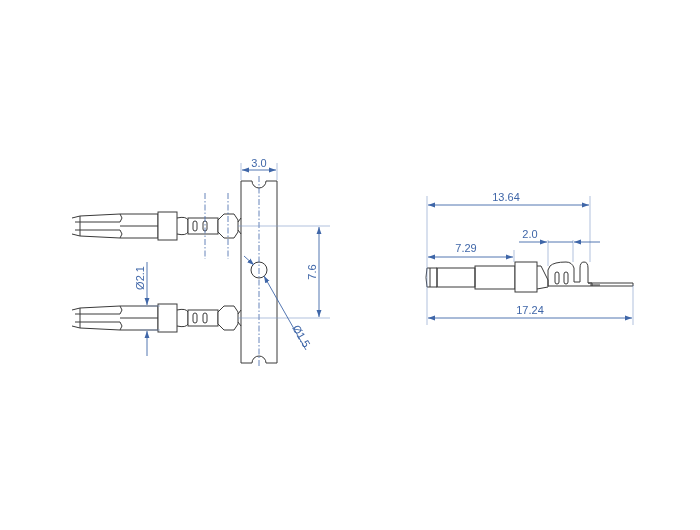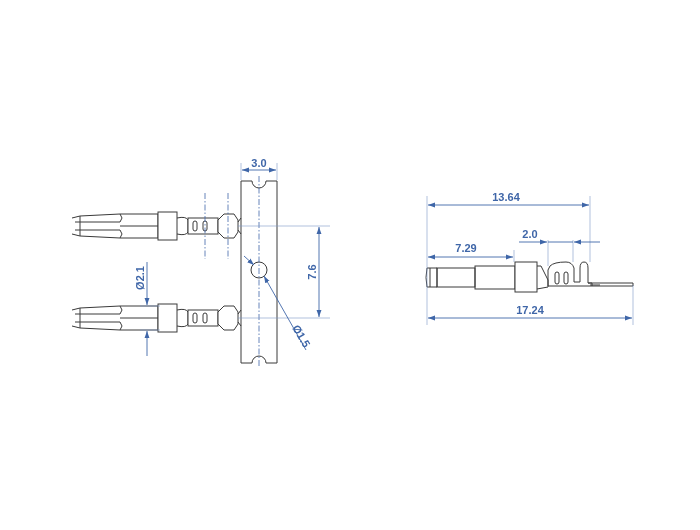--- a/index.html
+++ b/index.html
@@ -1,17 +1,17 @@
 <!DOCTYPE html>
 <html><head>
   <meta charset="utf-8">
   <style>
     html, body { margin: 0; padding: 0; background: #ffffff; }
     body { width: 700px; height: 530px; overflow: hidden; font-family: "Liberation Sans", sans-serif; }
-    #canvas { position: relative; width: 700px; height: 466px; font-weight: bold; }
+    #canvas { position: relative; width: 700px; height: 466px; }
     svg { position: absolute; left: 0; top: 0; }
     .part { fill: none; stroke: #3a3a3a; stroke-width: 1; }
     .partfill { fill: #ffffff; stroke: #3a3a3a; stroke-width: 1; }
     .dim { stroke: #3f66a8; stroke-width: 0.9; fill: none; }
     .ext { stroke: #7d97c6; stroke-width: 0.6; fill: none; }
     .center { stroke: #3f66a8; stroke-width: 0.8; fill: none; stroke-dasharray: 6 2 1.5 2; }
     .dimtext { fill: #3f66a8; font-size: 11px; font-family: "Liberation Sans", sans-serif; }
   </style>
 </head>
 <body>

